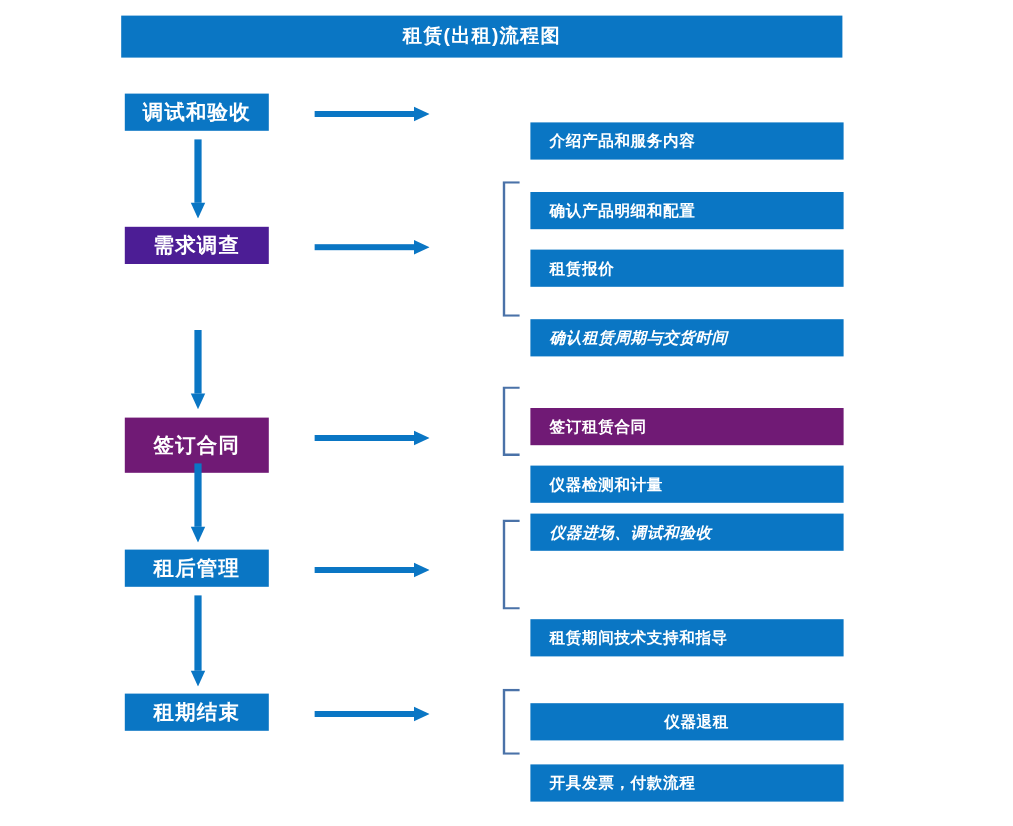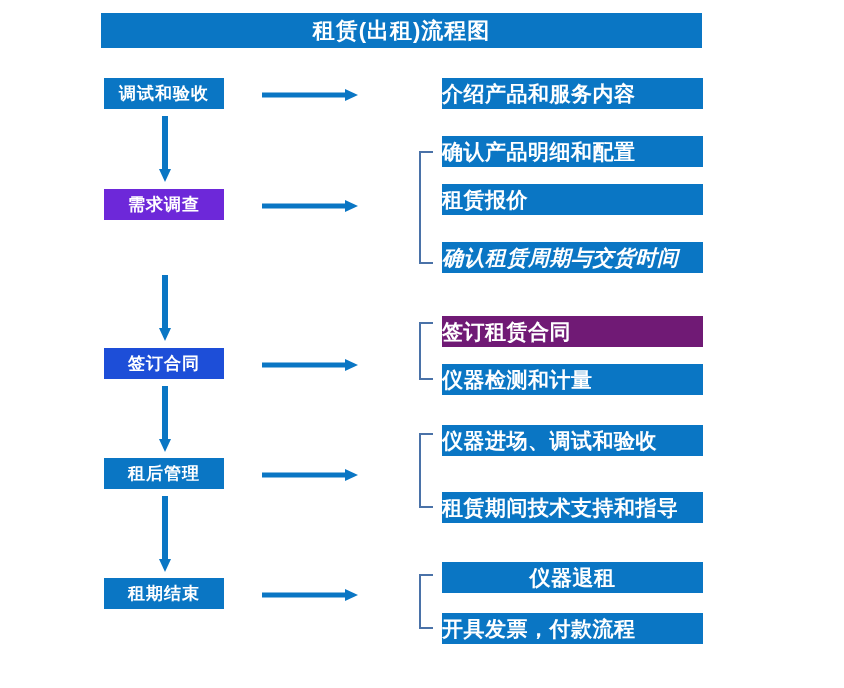--- a/index.html
+++ b/index.html
@@ -21,21 +21,21 @@
     position: absolute;
     left: 101px;
     top: 13px;
     width: 601px;
     height: 35px;
     background: #0a76c4;
     color: #ffffff;
     display: flex;
     align-items: center;
     justify-content: center;
-    font-size: 22px;
+    font-size: 16px;
     font-weight: bold;
     letter-spacing: 1px;
   }
   .stage-box {
     position: absolute;
     background: #0a76c4;
     color: #ffffff;
     display: flex;
     align-items: center;
     justify-content: center;
@@ -47,24 +47,26 @@
   .detail-box {
     position: absolute;
     left: 442px;
     width: 261px;
     height: 31px;
     background: #0a76c4;
     color: #ffffff;
     display: flex;
     align-items: center;
     justify-content: flex-start;
-    font-size: 21px;
+    padding-left: 16px;
+    font-size: 13px;
     font-weight: bold;
     letter-spacing: 0.5px;
     box-sizing: border-box;
+    margin-top: 24px;
   }
   .arrow-right {
     position: absolute;
     height: 14px;
   }
   .arrow-down {
     position: absolute;
     width: 14px;
   }
   .bracket {
@@ -78,24 +80,24 @@
 <body>
 
 <div id="canvas">
 
   <div class="title-bar">租赁(出租)流程图</div>
 
   <div id="stages-layer">
       <div class="stage-box" style="left: 104px; top: 78px; width: 120px; height: 31px; background: rgb(10, 118, 196);">
         <span>调试和验收</span>
       </div>
-      <div class="stage-box" style="left: 104px; top: 189px; width: 120px; height: 31px; background: #6d28d9;">
+      <div class="stage-box" style="left: 104px; top: 189px; width: 120px; height: 31px; background: #4c1d95;">
         <span>需求调查</span>
       </div>
-      <div class="stage-box" style="left: 104px; top: 348px; width: 120px; height: 31px; background: #1d4ed8;">
+      <div class="stage-box" style="left: 104px; top: 348px; width: 120px; height: 46px; background: #701a75;">
         <span>签订合同</span>
       </div>
       <div class="stage-box" style="left: 104px; top: 458px; width: 120px; height: 31px; background: rgb(10, 118, 196);">
         <span>租后管理</span>
       </div>
       <div class="stage-box" style="left: 104px; top: 578px; width: 120px; height: 31px; background: rgb(10, 118, 196);">
         <span>租期结束</span>
       </div>
     </div>
   <div id="details-layer">
@@ -110,21 +112,21 @@
       </div>
       <div class="detail-box" style="top: 242px; background: rgb(10, 118, 196); font-style: italic;">
         <span>确认租赁周期与交货时间</span>
       </div>
       <div class="detail-box" style="top: 316px; background: #701a75;">
         <span>签订租赁合同</span>
       </div>
       <div class="detail-box" style="top: 364px; background: rgb(10, 118, 196);">
         <span>仪器检测和计量</span>
       </div>
-      <div class="detail-box" style="top: 425px; background: rgb(10, 118, 196);">
+      <div class="detail-box" style="top: 404px; background: rgb(10, 118, 196); font-style: italic;">
         <span>仪器进场、调试和验收</span>
       </div>
       <div class="detail-box" style="top: 492px; background: rgb(10, 118, 196);">
         <span>租赁期间技术支持和指导</span>
       </div>
       <div class="detail-box" style="top: 562px; background: rgb(10, 118, 196); justify-content: center;">
         <span>仪器退租</span>
       </div>
       <div class="detail-box" style="top: 613px; background: rgb(10, 118, 196);">
         <span>开具发票，付款流程</span>

